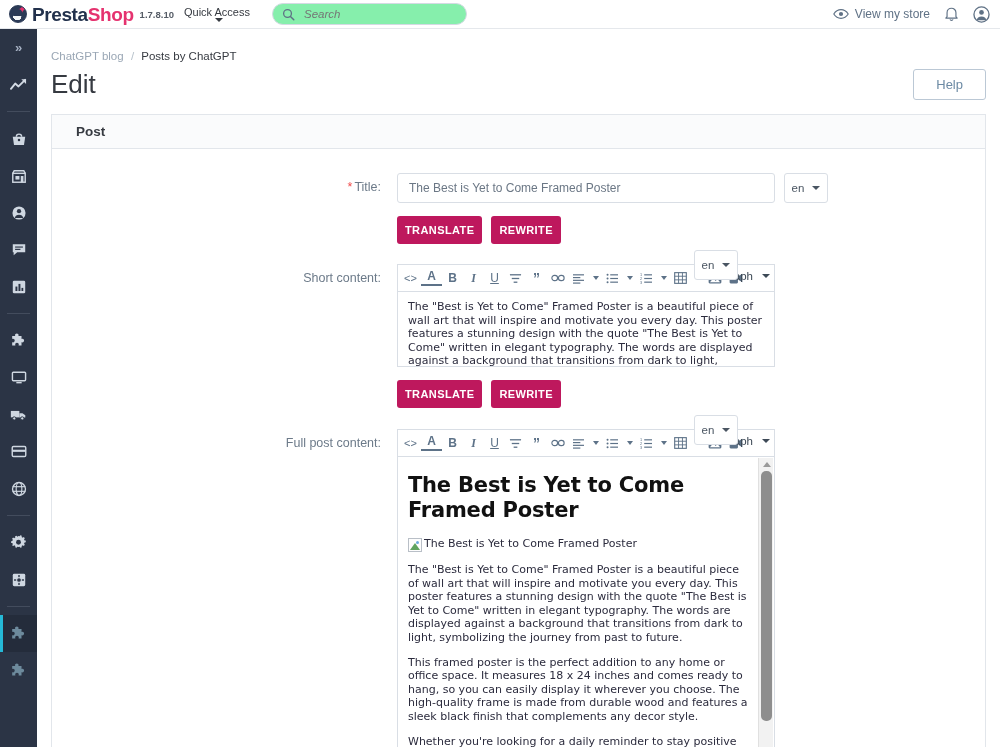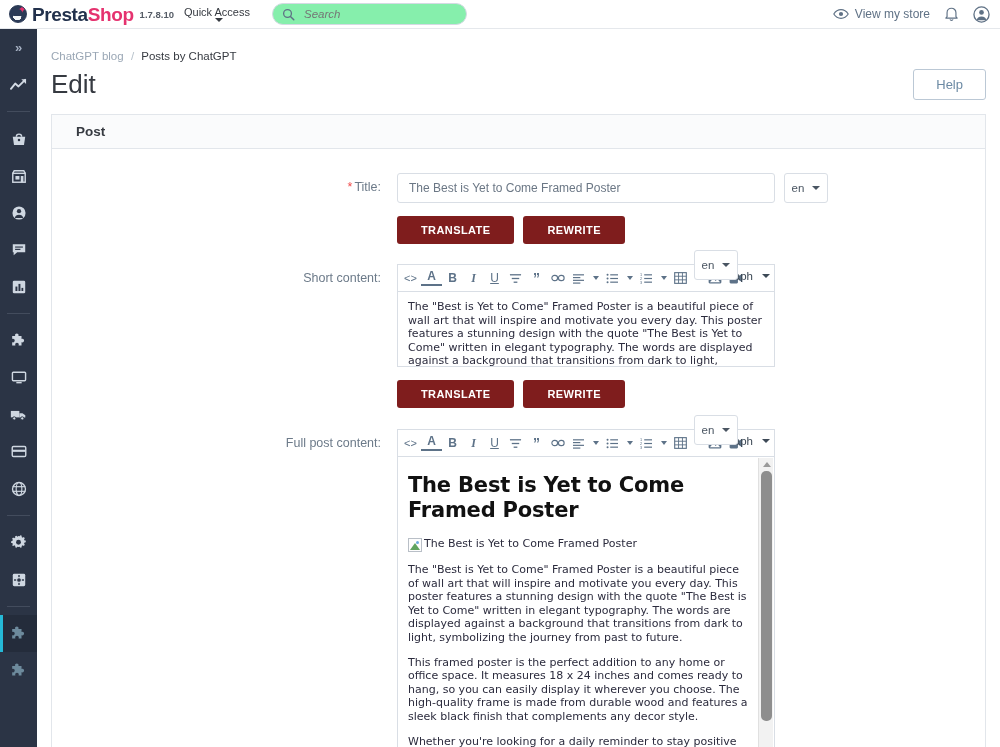--- a/index.html
+++ b/index.html
@@ -128,23 +128,23 @@
     color: #6b7785; outline: none; background: #fff;
   }
   .lang-btn {
     margin-left: 9px; width: 44px; height: 30px; border: 1px solid #d9dee5;
     border-radius: 3px; background: #fff; color: #4a5562; font-size: 11.5px;
     display: flex; align-items: center; justify-content: center; gap: 4px;
     cursor: pointer;
   }
   .btn-row { margin-top: 13px; display: flex; gap: 9px; }
   .btn-teal {
-    background: #7f1d1d; color: #fff; border: none; border-radius: 3px;
+    background: #be185d; color: #fff; border: none; border-radius: 3px;
     font-family: "Liberation Sans", sans-serif; font-size: 11px; font-weight: bold;
-    letter-spacing: .4px; padding: 8px 24px; cursor: pointer;
+    letter-spacing: .4px; padding: 8px 8px; cursor: pointer;
   }
 
   
   .editor { width: 378px; position: relative; }
   .editor-toolbar {
     border: 1px solid #d9dee5; border-bottom: none; background: #fff;
     height: 27px; display: flex; align-items: center; padding: 0 2px;
     overflow: hidden; position: relative;
   }
   .tb-btn {

